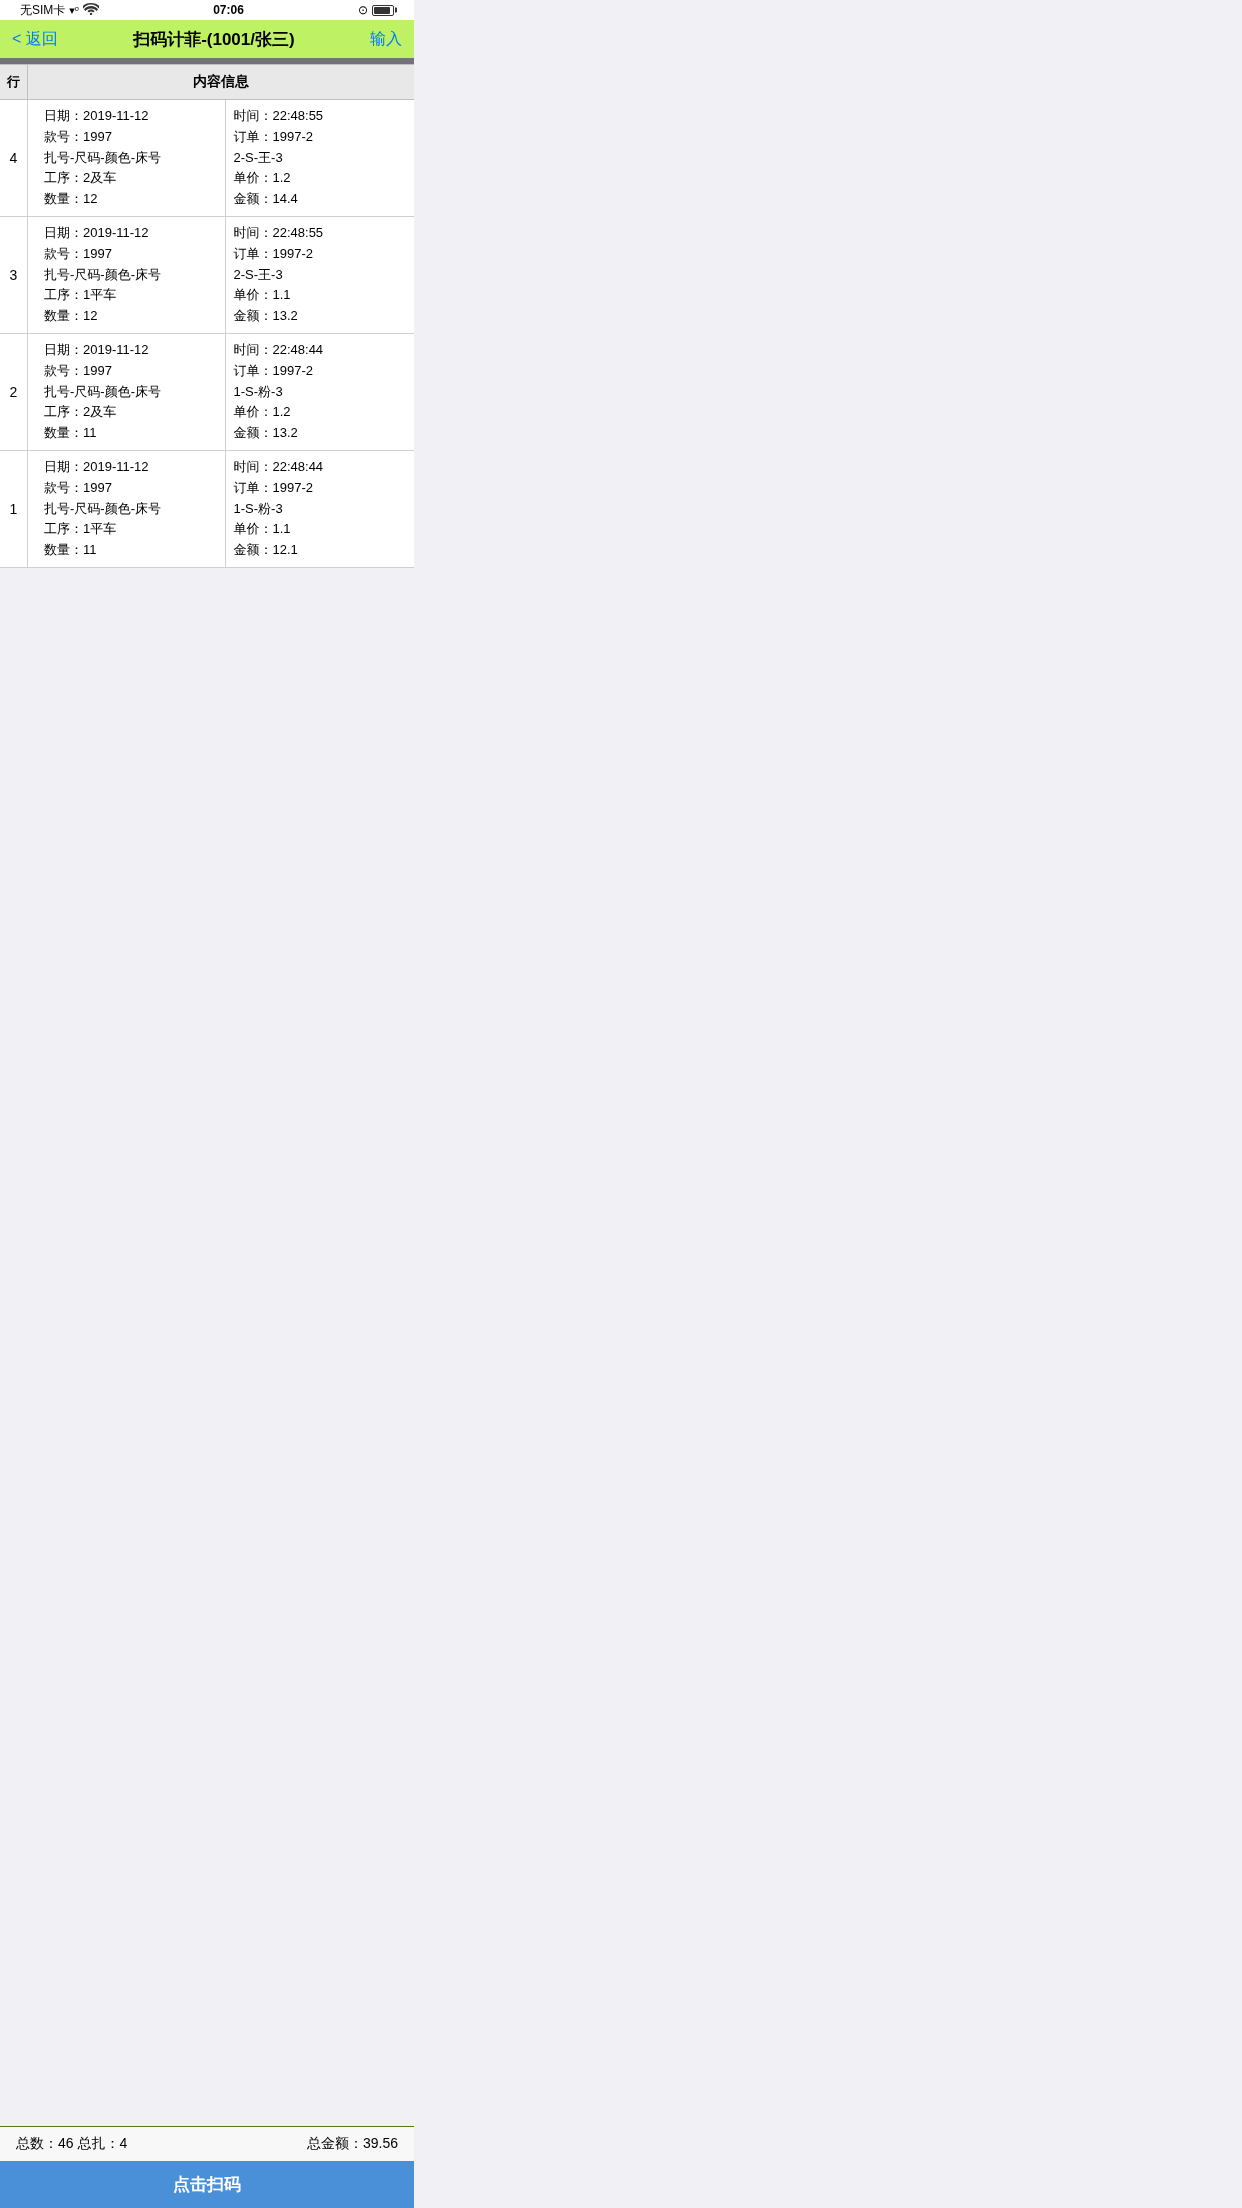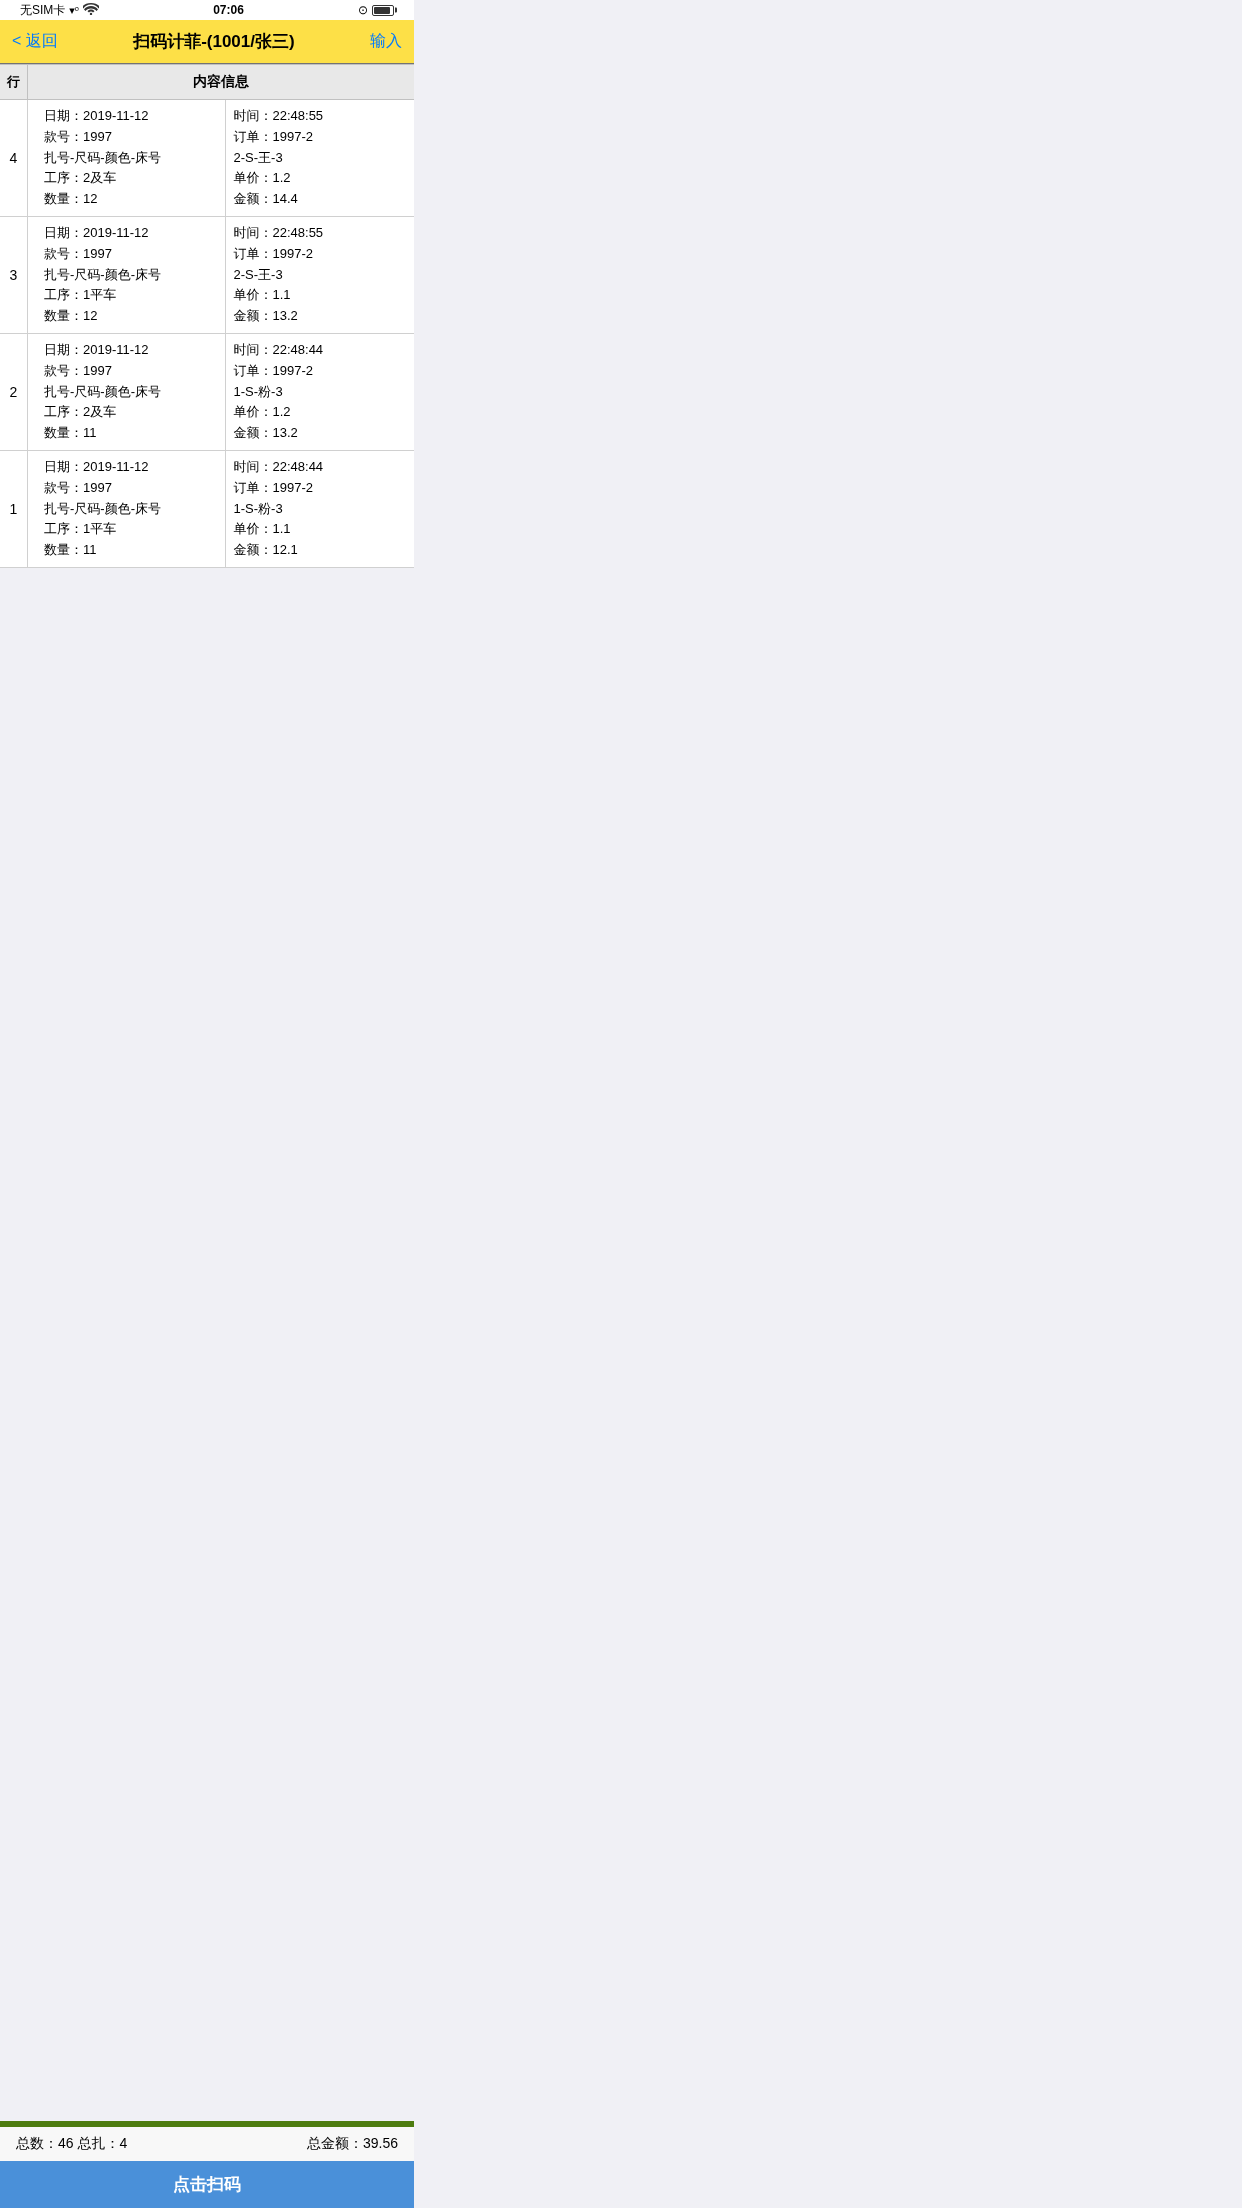--- a/index.html
+++ b/index.html
@@ -55,27 +55,27 @@
       background: #333;
       border-radius: 1px;
     }
     .wifi-icon {
       display: inline-block;
       font-size: 11px;
     }
 
     
     .nav-bar {
-      background: #fde047;
+      background: #bef264;
       height: 44px;
       display: flex;
       align-items: center;
       justify-content: space-between;
       padding: 0 12px;
-      border-bottom: 1px solid #737373;
+      border-bottom: 6px solid #737373;
     }
     .nav-back {
       color: #007aff;
       font-size: 16px;
       display: flex;
       align-items: center;
       gap: 2px;
       text-decoration: none;
       cursor: pointer;
     }
@@ -164,21 +164,21 @@
       height: 220px;
     }
 
     
     .footer-bar {
       position: fixed;
       bottom: 0;
       left: 0;
       width: 414px;
       background: #f8f8f8;
-      border-top: 6px solid #4d7c0f;
+      border-top: 1px solid #4d7c0f;
     }
     .footer-stats {
       display: flex;
       justify-content: space-between;
       padding: 8px 16px;
       font-size: 14px;
       color: #000;
     }
     .footer-button {
       background: #4a90d9;

